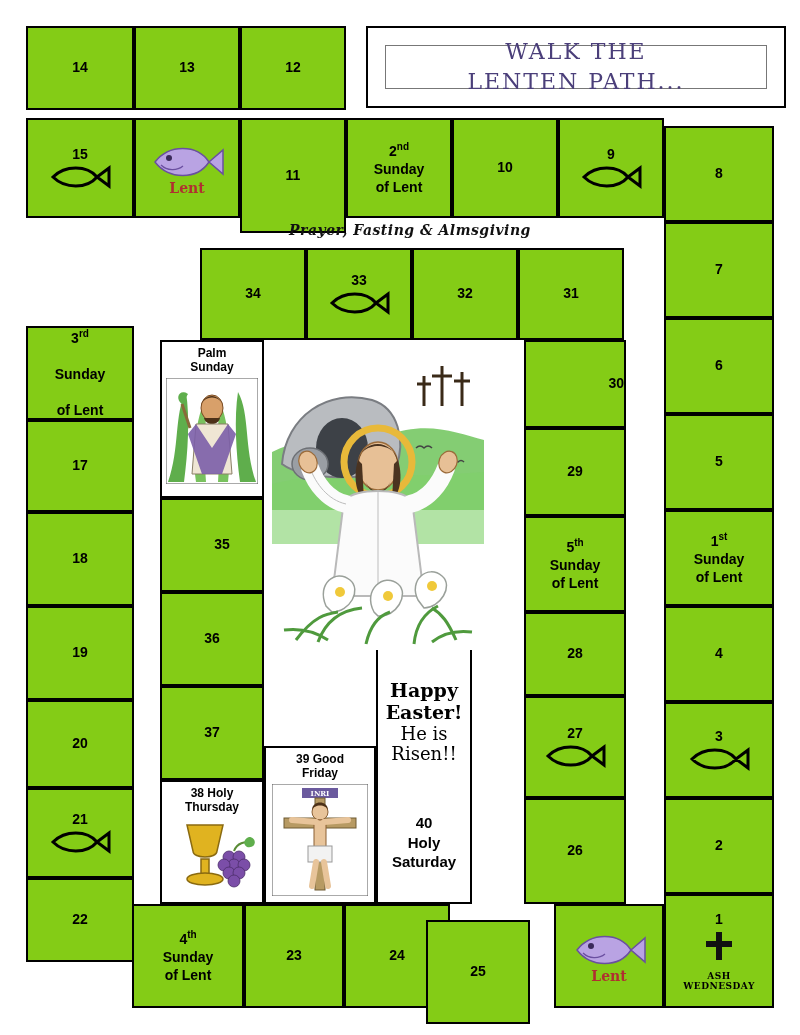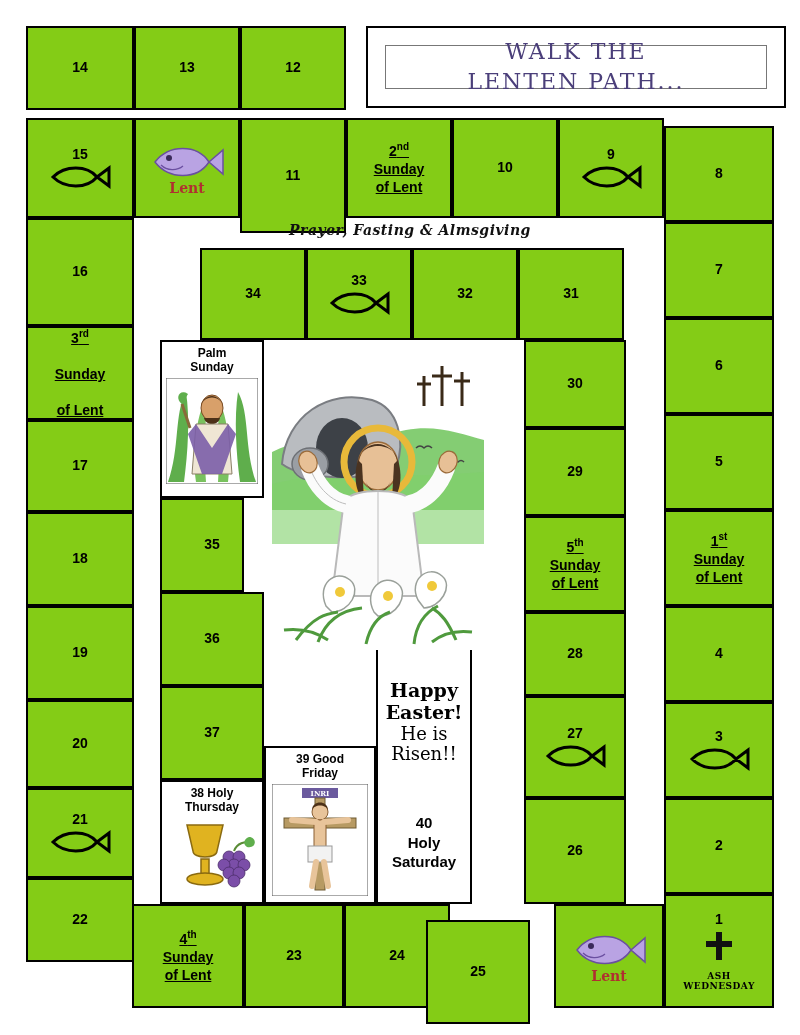--- a/index.html
+++ b/index.html
@@ -36,21 +36,20 @@
     line-height: 1.25;
   }
   .cell .num {
     font-size: 14px;
     font-weight: bold;
   }
   .cell .sun {
     font-size: 14px;
     font-weight: bold;
     line-height: 1.3;
-    text-decoration: underline;
   }
   .cell .sup {
     font-size: 10px;
     vertical-align: super;
     font-weight: bold;
   }
   .title-box {
     position: absolute;
     border: 2px solid #000;
     box-sizing: border-box;
@@ -277,23 +276,20 @@
       <svg width="34" height="34" viewBox="0 0 34 34">
         <path d="M14 4 L20 4 L20 13 L30 13 L30 19 L20 19 L20 32 L14 32 L14 19 L4 19 L4 13 L14 13 Z" fill="#111"></path>
       </svg>
       <span class="ashlbl">
         <span>ASH</span><br>
         <span>WEDNESDAY</span>
       </span>
     </span>
   </div>
 
-  <div class="cell" style="left:26px; top:218px; width:108px; height:108px;">
-    <span class="num">16</span>
-  </div>
   <div class="cell" style="left:26px; top:326px; width:108px; height:94px;gap:18px;">
     <span class="sun">
       <span>3</span><span class="sup">rd</span>
     </span>
     <span class="sun">Sunday</span>
     <span class="sun">of Lent</span>
   </div>
   <div class="cell" style="left:26px; top:420px; width:108px; height:92px;">
     <span class="num">17</span>
   </div>
@@ -331,21 +327,21 @@
       </svg>
     </span>
   </div>
   <div class="cell" style="left:412px; top:248px; width:106px; height:92px;">
     <span class="num">32</span>
   </div>
   <div class="cell" style="left:518px; top:248px; width:106px; height:92px;">
     <span class="num">31</span>
   </div>
 
-  <div class="cell" style="left:524px; top:340px; width:102px; height:88px;">
+  <div class="cell" style="left:524px; top:340px; width:102px; height:88px;align-items:flex-end;">
     <span class="num">30</span>
   </div>
   <div class="cell" style="left:524px; top:428px; width:102px; height:88px;">
     <span class="num">29</span>
   </div>
   <div class="cell" style="left:524px; top:516px; width:102px; height:96px;">
     <span class="sun">
       <span>5</span><span class="sup">th</span>
     </span>
     <span class="sun">Sunday</span>
@@ -381,21 +377,21 @@
         <ellipse cx="46" cy="30" rx="11" ry="13" fill="#d8a06a" stroke="#7a4b22" stroke-width="1"></ellipse>
         <path d="M35 30 C35 16, 57 16, 57 30 C57 22, 50 18, 46 18 C41 18, 35 22, 35 30 Z" fill="#4d3118"></path>
         <path d="M38 40 C40 48, 52 48, 54 40 Z" fill="#4d3118"></path>
         <path d="M30 46 L62 46 L66 96 L26 96 Z" fill="#efe6d4" stroke="#8a7f66" stroke-width="1"></path>
         <path d="M30 46 L46 70 L62 46 L70 56 L56 96 L36 96 L22 56 Z" fill="#7b5ea8" opacity="0.9"></path>
         <path d="M24 50 L16 26" stroke="#8a6a3a" stroke-width="3"></path>
         <path d="M16 26 C8 20, 14 10, 22 16" fill="#5fae4c"></path>
       </svg>
     </div>
   </div>
-  <div class="cell" style="left:160px; top:498px; width:84px; height:94px;padding-left:20px;">
+  <div class="cell" style="left:160px; top:498px; width:104px; height:94px;padding-left:20px;">
     <span class="num">35</span>
   </div>
   <div class="cell" style="left:160px; top:592px; width:104px; height:94px;">
     <span class="num">36</span>
   </div>
   <div class="cell" style="left:160px; top:686px; width:104px; height:94px;">
     <span class="num">37</span>
   </div>
   <div class="pic-cell" style="left:160px; top:780px; width:104px; height:124px;">
     <div class="caption">

